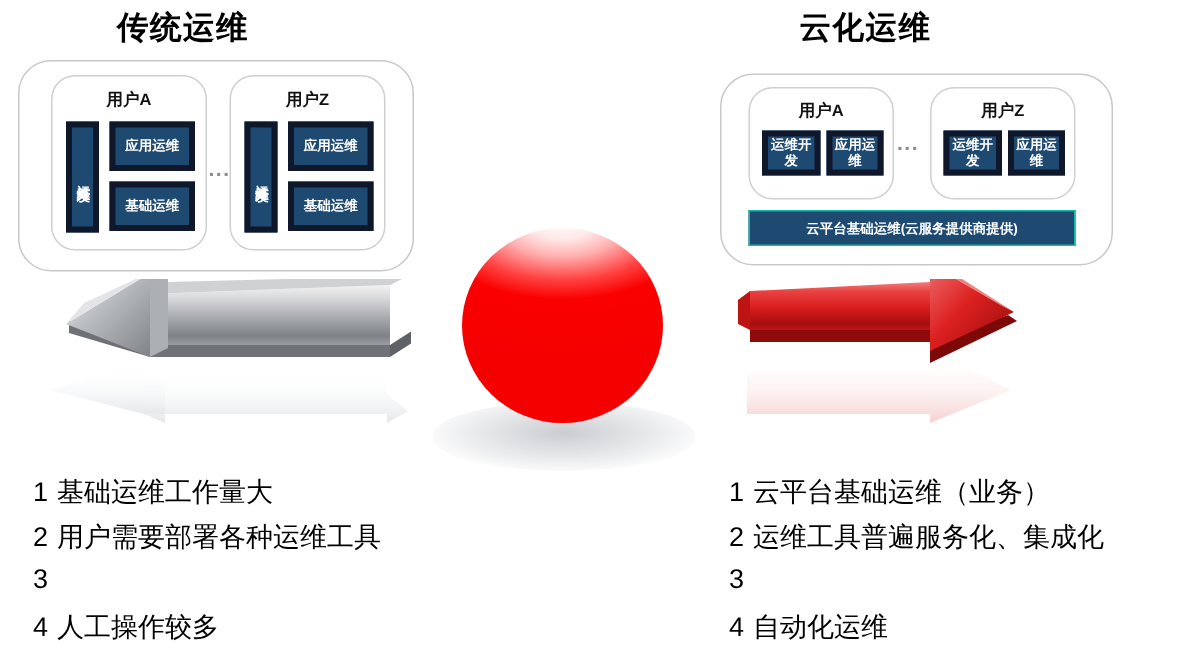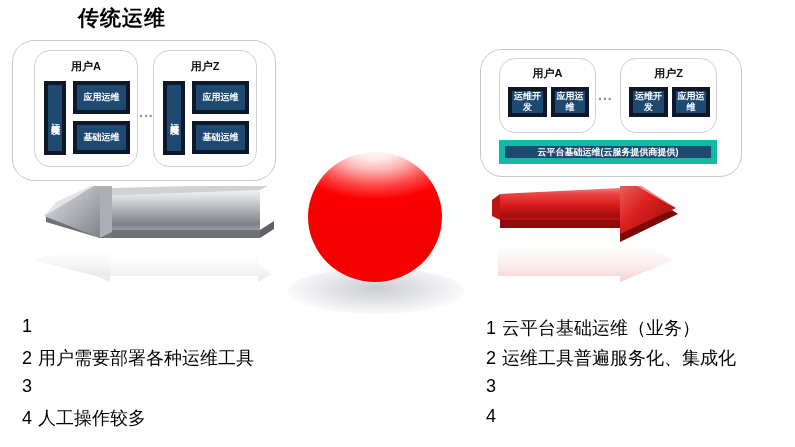--- a/index.html
+++ b/index.html
@@ -98,21 +98,21 @@
   #r-a-app { left: 51px; top: 28px; width: 38px; height: 30px; }
   #r-z-dev { left: 8px;  top: 28px; width: 39px; height: 30px; }
   #r-z-app { left: 51px; top: 28px; width: 38px; height: 30px; }
 
   
   #cloud-bar {
     position: absolute;
     left: 18px; top: 90px;
     width: 218px; height: 24px;
     background: #1e4a72;
-    border: 6px solid #14b8a6;
+    border: 1px solid #14b8a6;
     color: #ffffff;
     font-size: 9px;
     font-weight: bold;
     display: flex;
     align-items: center;
     justify-content: center;
     white-space: nowrap;
   }
 
   
@@ -172,20 +172,21 @@
     font-size: 18px;
     color: #000000;
   }
 </style>
 </head>
 <body>
 
 <div class="stage">
 
   <div class="section-title" id="title-left">传统运维</div>
+  <div class="section-title" id="title-right">云化运维</div>
 
   <div class="shell-outer" id="shell-left">
 
     <div class="shell-inner" id="panel-l-a">
       <div class="panel-title">用户A</div>
       <div class="blk blk-vert" id="l-a-dev">运维开发</div>
       <div class="blk" id="l-a-app">应用运维</div>
       <div class="blk" id="l-a-inf">基础运维</div>
     </div>
 
@@ -294,20 +295,21 @@
     <polygon points="0,14 8,8 8,34 0,30" fill="#bd1414"></polygon>
 
     <polygon points="128,-10 128,48 184,22" fill="url(#gradRedHead)"></polygon>
 
     <polygon points="128,-10 140,-6 184,22 176,18" fill="#ef8282"></polygon>
   </svg>
 
   <div class="bullet-list" id="list-left">
     <div class="bullet-row">
       <span class="bullet-num">1</span>
+      <span class="bullet-text">基础运维工作量大</span>
     </div>
     <div class="bullet-row">
       <span class="bullet-num">2</span>
       <span class="bullet-text">用户需要部署各种运维工具</span>
     </div>
     <div class="bullet-row">
       <span class="bullet-num">3</span>
     </div>
     <div class="bullet-row">
       <span class="bullet-num">4</span>
@@ -322,16 +324,17 @@
     </div>
     <div class="bullet-row">
       <span class="bullet-num">2</span>
       <span class="bullet-text">运维工具普遍服务化、集成化</span>
     </div>
     <div class="bullet-row">
       <span class="bullet-num">3</span>
     </div>
     <div class="bullet-row">
       <span class="bullet-num">4</span>
+      <span class="bullet-text">自动化运维</span>
     </div>
   </div>
 
 </div>
 
 </body></html>

